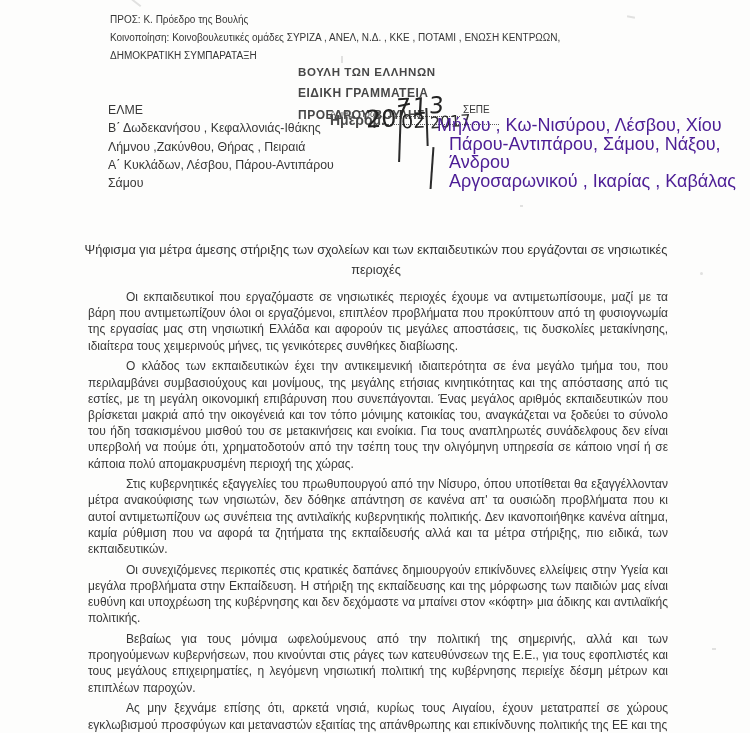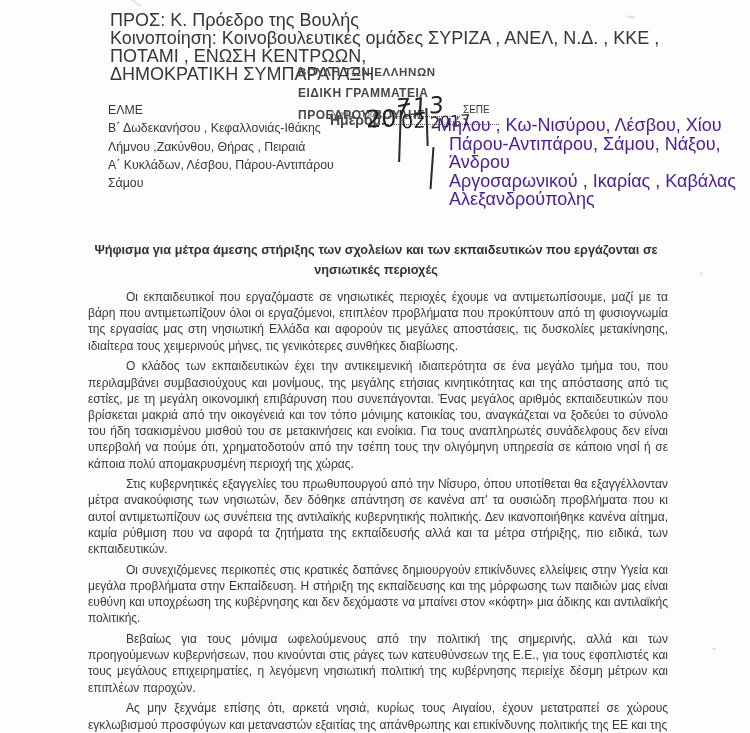--- a/index.html
+++ b/index.html
@@ -5,21 +5,21 @@
   html,body { margin:0; padding:0; background:#e9e9e9; }
   .page {
     position:relative; width:750px; height:733px; margin:0 auto;
     background:#fdfdfc; overflow:hidden;
     font-family:"Liberation Sans","DejaVu Sans",sans-serif;
     color:#3a3a3a;
   }
 
   
   .addr { position:absolute; left:110px; top:11px; width:600px;
-          font-size:18px; line-height:18px; color:#363636; }
+          font-size:10px; line-height:18px; color:#363636; }
 
   
   .stamp { position:absolute; left:298px; top:66px; width:192px;
            text-align:left; color:#474747; font-weight:bold; }
   .stamp-line1 { font-size:11.5px; letter-spacing:.6px; }
   .stamp-line2 { font-size:12px; letter-spacing:.5px; margin-top:8px; }
 
   .proto-row { position:absolute; left:330px; top:108px; font-size:9px;
                font-weight:normal; color:#4a4a4a; white-space:nowrap; }
   .date-row  { position:absolute; left:330px; top:112px; font-size:14px;
@@ -47,21 +47,21 @@
 
   
   .col-left  { position:absolute; left:108px; top:101px; font-size:12.3px;
                line-height:18.3px; color:#373737; }
   .col-right { position:absolute; left:437px; top:116px; font-size:18px;
                line-height:18.6px; color:#4c1d95; }
   .col-right .r-line + .r-line { margin-left:12px; }
 
   
   .doc-title { position:absolute; left:84px; top:241px; width:584px;
-               text-align:center; font-weight:bold; font-size:12.7px;
+               text-align:center; font-weight:normal; font-size:12.7px;
                line-height:19.5px; color:#333; }
 
   
   .body-text { position:absolute; left:88px; top:289px; width:580px;
                font-size:12px; line-height:16.2px; text-align:justify;
                color:#383838; }
   .body-text p { margin:0 0 4.5px 0; text-indent:38px; }
 
   
   .speck { position:absolute; background:rgba(60,60,60,.14); }
@@ -111,21 +111,20 @@
     <div class="l-line">Β΄ Δωδεκανήσου , Κεφαλλονιάς-Ιθάκης</div>
     <div class="l-line">Λήμνου ,Ζακύνθου, Θήρας , Πειραιά</div>
     <div class="l-line">Α΄ Κυκλάδων, Λέσβου, Πάρου-Αντιπάρου</div>
     <div class="l-line">Σάμου</div>
   </div>
 
   <div class="col-right">
     <div class="r-line">Μήλου , Κω-Νισύρου, Λέσβου, Χίου</div>
     <div class="r-line">Πάρου-Αντιπάρου, Σάμου, Νάξου, Άνδρου</div>
     <div class="r-line">Αργοσαρωνικού , Ικαρίας , Καβάλας</div>
-    <div class="r-line">Αλεξανδρούπολης</div>
   </div>
 
   <div class="doc-title">Ψήφισμα για μέτρα άμεσης στήριξης των σχολείων και των εκπαιδευτικών που εργάζονται σε νησιωτικές περιοχές</div>
 
   <div class="body-text">
     <p>Οι εκπαιδευτικοί που εργαζόμαστε σε νησιωτικές περιοχές έχουμε να αντιμετωπίσουμε, μαζί με τα βάρη που αντιμετωπίζουν όλοι οι εργαζόμενοι, επιπλέον προβλήματα που προκύπτουν από τη φυσιογνωμία της εργασίας μας στη νησιωτική Ελλάδα και αφορούν τις μεγάλες αποστάσεις, τις δυσκολίες μετακίνησης, ιδιαίτερα τους χειμερινούς μήνες, τις γενικότερες συνθήκες διαβίωσης.</p>
     <p>Ο κλάδος των εκπαιδευτικών έχει την αντικειμενική ιδιαιτερότητα σε ένα μεγάλο τμήμα του, που περιλαμβάνει συμβασιούχους και μονίμους, της μεγάλης ετήσιας κινητικότητας και της απόστασης από τις εστίες, με τη μεγάλη οικονομική επιβάρυνση που συνεπάγονται. Ένας μεγάλος αριθμός εκπαιδευτικών που βρίσκεται μακριά από την οικογένειά και τον τόπο μόνιμης κατοικίας του, αναγκάζεται να ξοδεύει το σύνολο του ήδη τσακισμένου μισθού του σε μετακινήσεις και ενοίκια. Για τους αναπληρωτές συνάδελφους δεν είναι υπερβολή να πούμε ότι, χρηματοδοτούν από την τσέπη τους την ολιγόμηνη υπηρεσία σε κάποιο νησί ή σε κάποια πολύ απομακρυσμένη περιοχή της χώρας.</p>
     <p>Στις κυβερνητικές εξαγγελίες του πρωθυπουργού από την Νίσυρο, όπου υποτίθεται θα εξαγγέλλονταν μέτρα ανακούφισης των νησιωτών, δεν δόθηκε απάντηση σε κανένα απ' τα ουσιώδη προβλήματα που κι αυτοί αντιμετωπίζουν ως συνέπεια της αντιλαϊκής κυβερνητικής πολιτικής. Δεν ικανοποιήθηκε κανένα αίτημα, καμία ρύθμιση που να αφορά τα ζητήματα της εκπαίδευσής αλλά και τα μέτρα στήριξης, πιο ειδικά, των εκπαιδευτικών.</p>
     <p>Οι συνεχιζόμενες περικοπές στις κρατικές δαπάνες δημιουργούν επικίνδυνες ελλείψεις στην Υγεία και μεγάλα προβλήματα στην Εκπαίδευση. Η στήριξη της εκπαίδευσης και της μόρφωσης των παιδιών μας είναι ευθύνη και υποχρέωση της κυβέρνησης και δεν δεχόμαστε να μπαίνει στον «κόφτη» μια άδικης και αντιλαϊκής πολιτικής.</p>
     <p>Βεβαίως για τους μόνιμα ωφελούμενους από την πολιτική της σημερινής, αλλά και των προηγούμενων κυβερνήσεων, που κινούνται στις ράγες των κατευθύνσεων της Ε.Ε., για τους εφοπλιστές και τους μεγάλους επιχειρηματίες, η λεγόμενη νησιωτική πολιτική της κυβέρνησης περιείχε δέσμη μέτρων και επιπλέων παροχών.</p>

